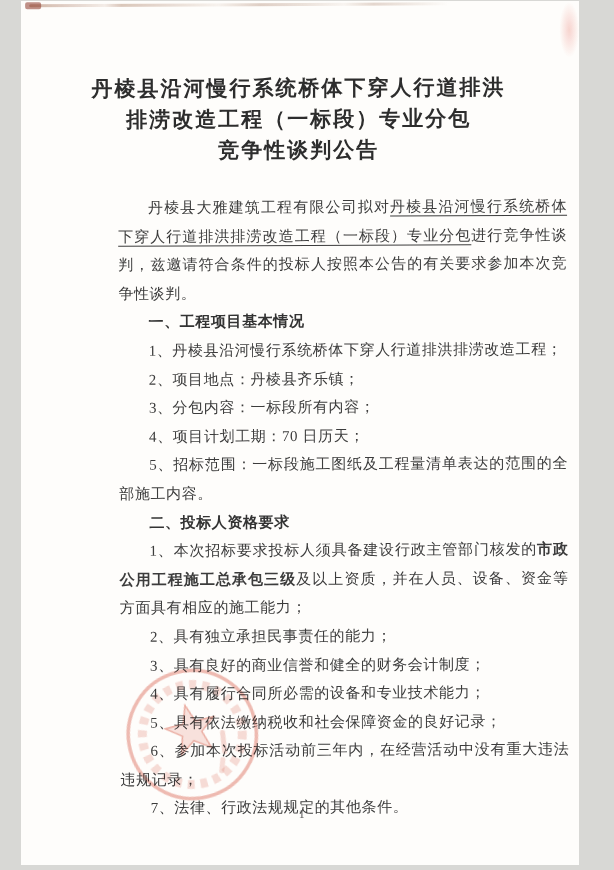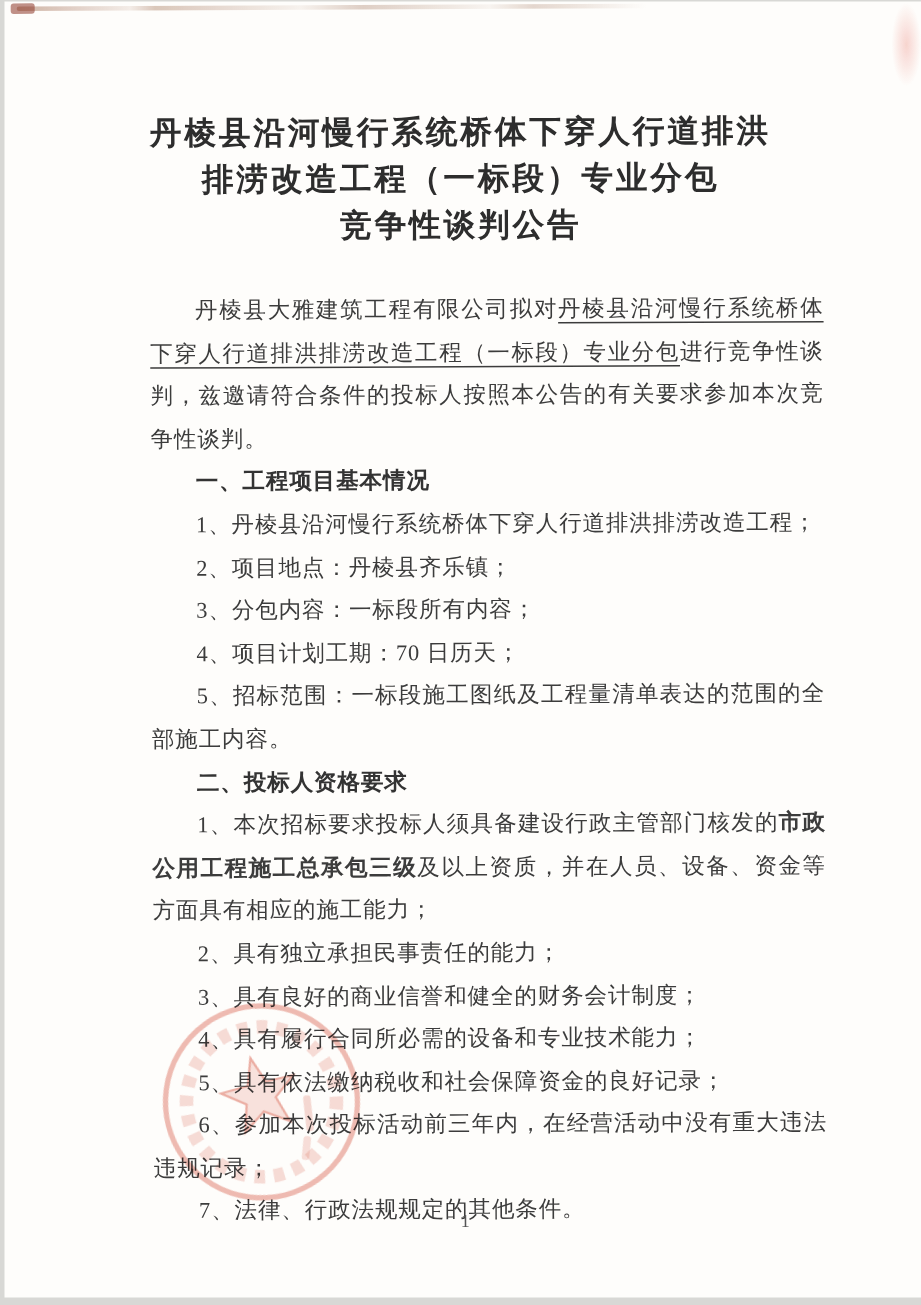--- a/index.html
+++ b/index.html
@@ -6,23 +6,23 @@
     margin: 0;
     padding: 0;
     width: 614px;
     height: 870px;
     background: #d8d8d5;
     overflow: hidden;
     font-family: "Liberation Serif", "DejaVu Serif", serif;
   }
   .page {
     position: absolute;
-    left: 3px;
+    left: 21px;
     top: 1px;
-    width: 611px;
+    width: 558px;
     height: 864px;
     background: #fefdfb;
   }
   .content {
     position: absolute;
     inset: 0;
     transform: rotate(-0.25deg);
   }
   
   .artifact-topline {

